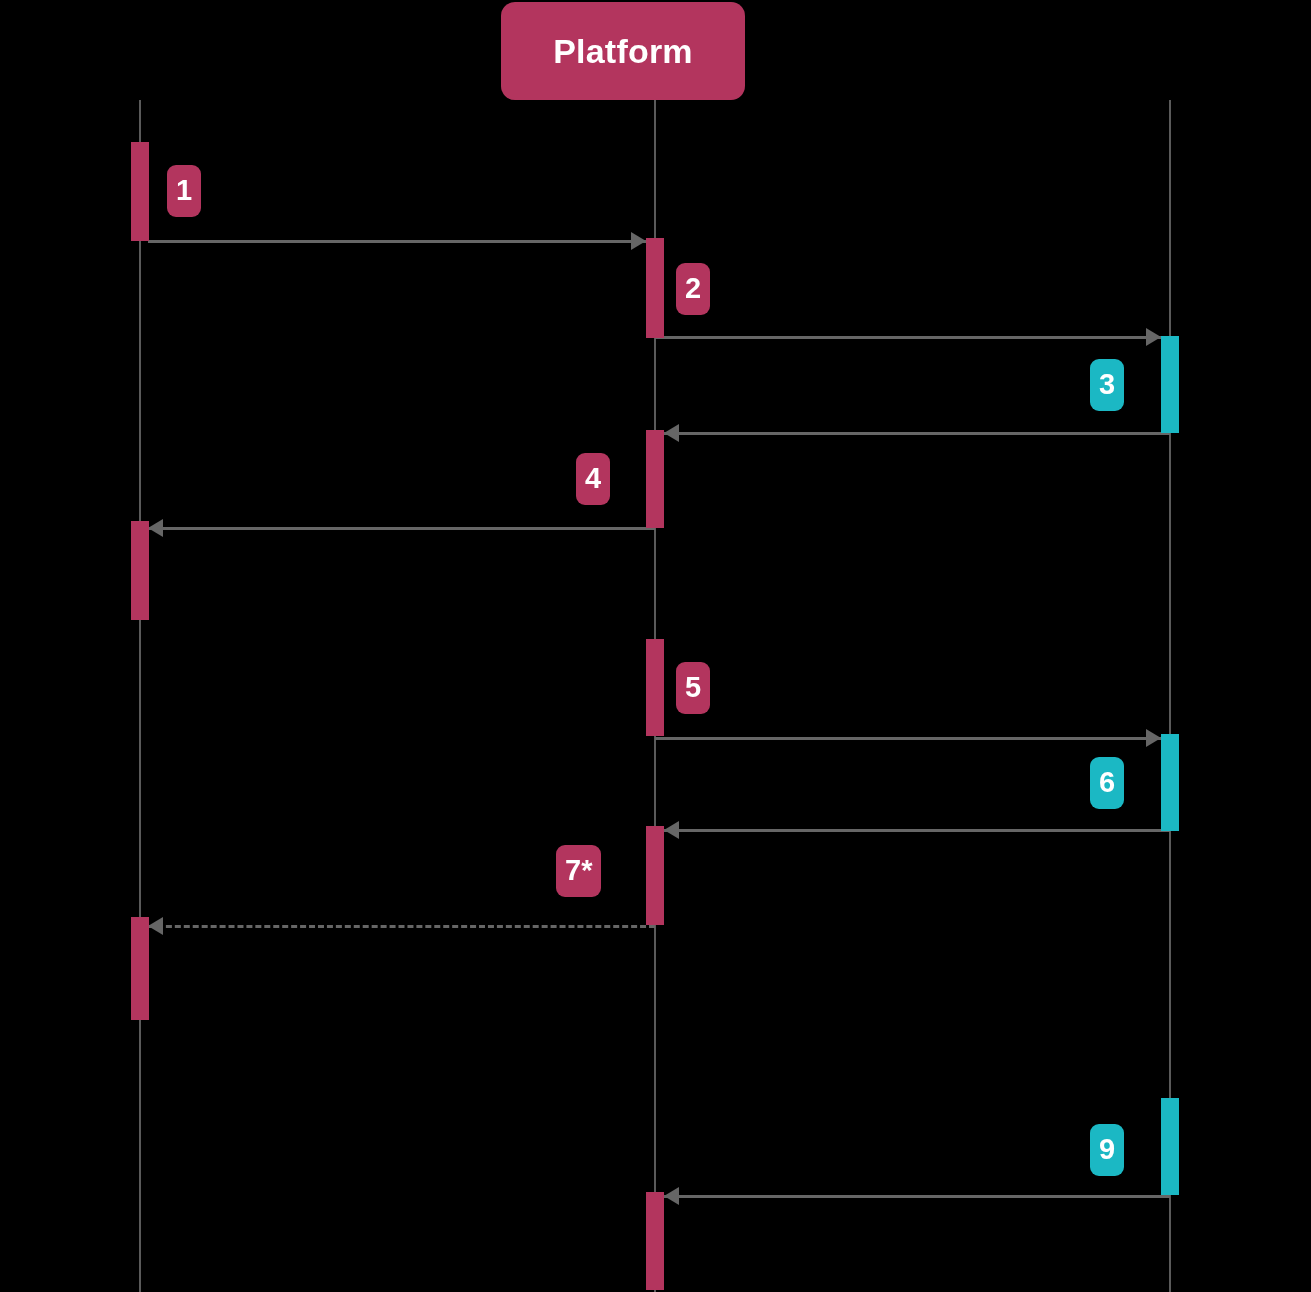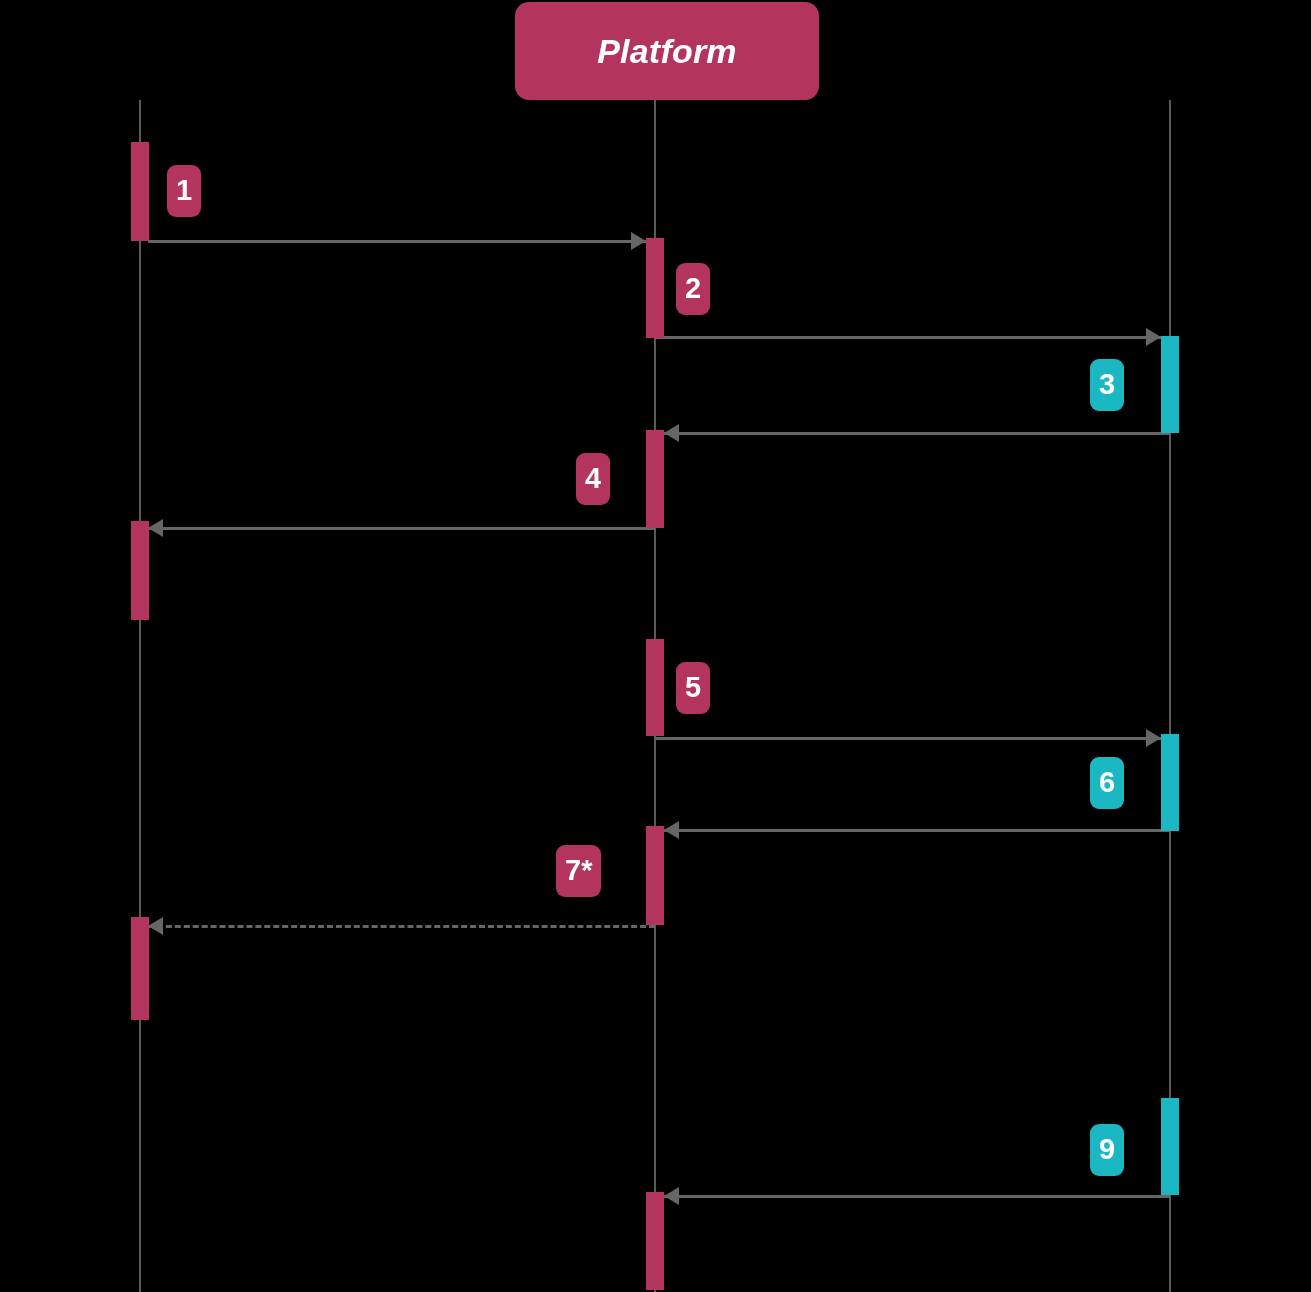--- a/index.html
+++ b/index.html
@@ -121,14 +121,14 @@
     <div class="activation" style="left: 1161px; top: 1098px; height: 97px; background: rgb(27, 184, 196);"></div>
     <div class="activation" style="left: 646px; top: 1192px; height: 98px; background: rgb(179, 53, 94);"></div>
     <div class="seqnum" style="left: 167px; top: 165px; background: rgb(179, 53, 94);">1</div>
     <div class="seqnum" style="left: 676px; top: 263px; background: rgb(179, 53, 94);">2</div>
     <div class="seqnum" style="left: 1090px; top: 359px; background: rgb(27, 184, 196);">3</div>
     <div class="seqnum" style="left: 576px; top: 453px; background: rgb(179, 53, 94);">4</div>
     <div class="seqnum" style="left: 676px; top: 662px; background: rgb(179, 53, 94);">5</div>
     <div class="seqnum" style="left: 1090px; top: 757px; background: rgb(27, 184, 196);">6</div>
     <div class="seqnum" style="left: 556px; top: 845px; background: rgb(179, 53, 94);">7*</div>
     <div class="seqnum" style="left: 1090px; top: 1124px; background: rgb(27, 184, 196);">9</div>
-    <div class="participant" style="left: 515px; top: 2px; width: 304px; height: 98px; background: rgb(179, 53, 94); font-style: italic;">Platform</div>
+    <div class="participant" style="left: 501px; top: 2px; width: 244px; height: 98px; background: rgb(179, 53, 94);">Platform</div>
   </div>
 
 </body></html>

